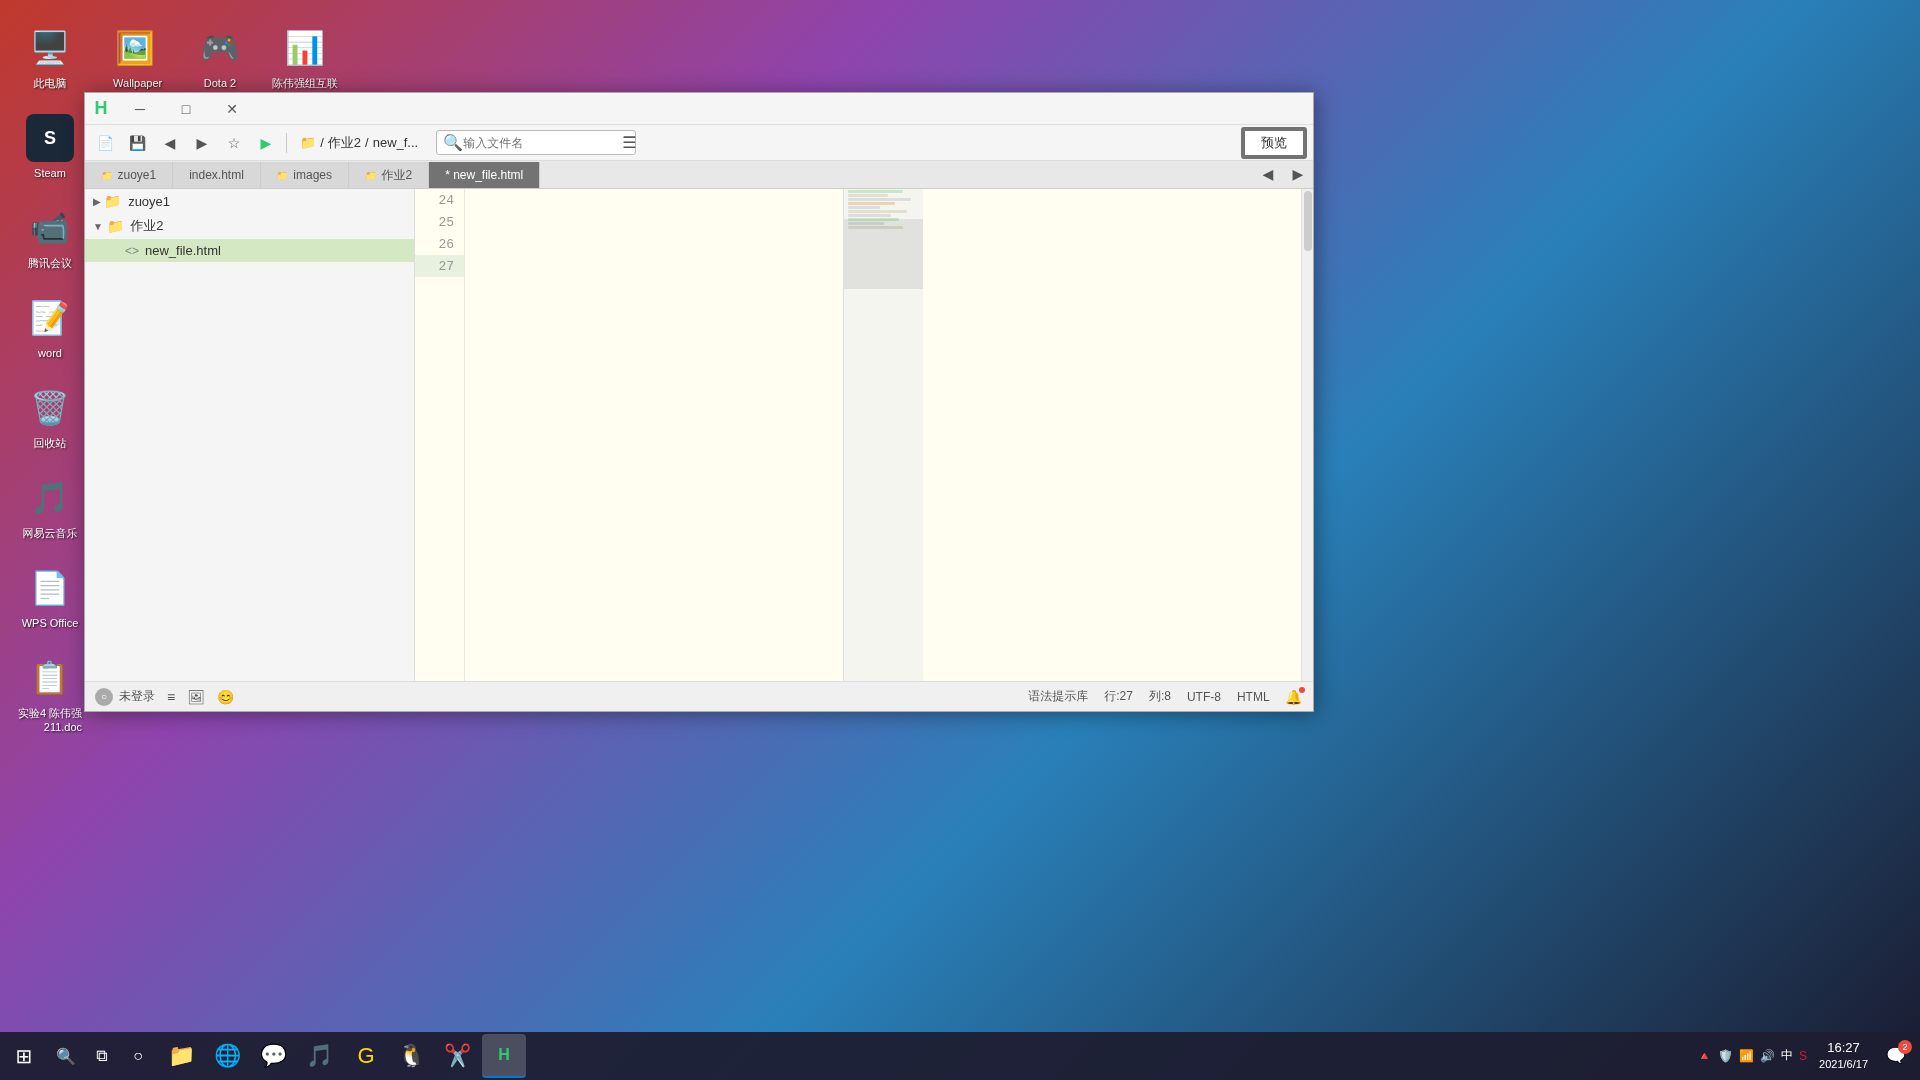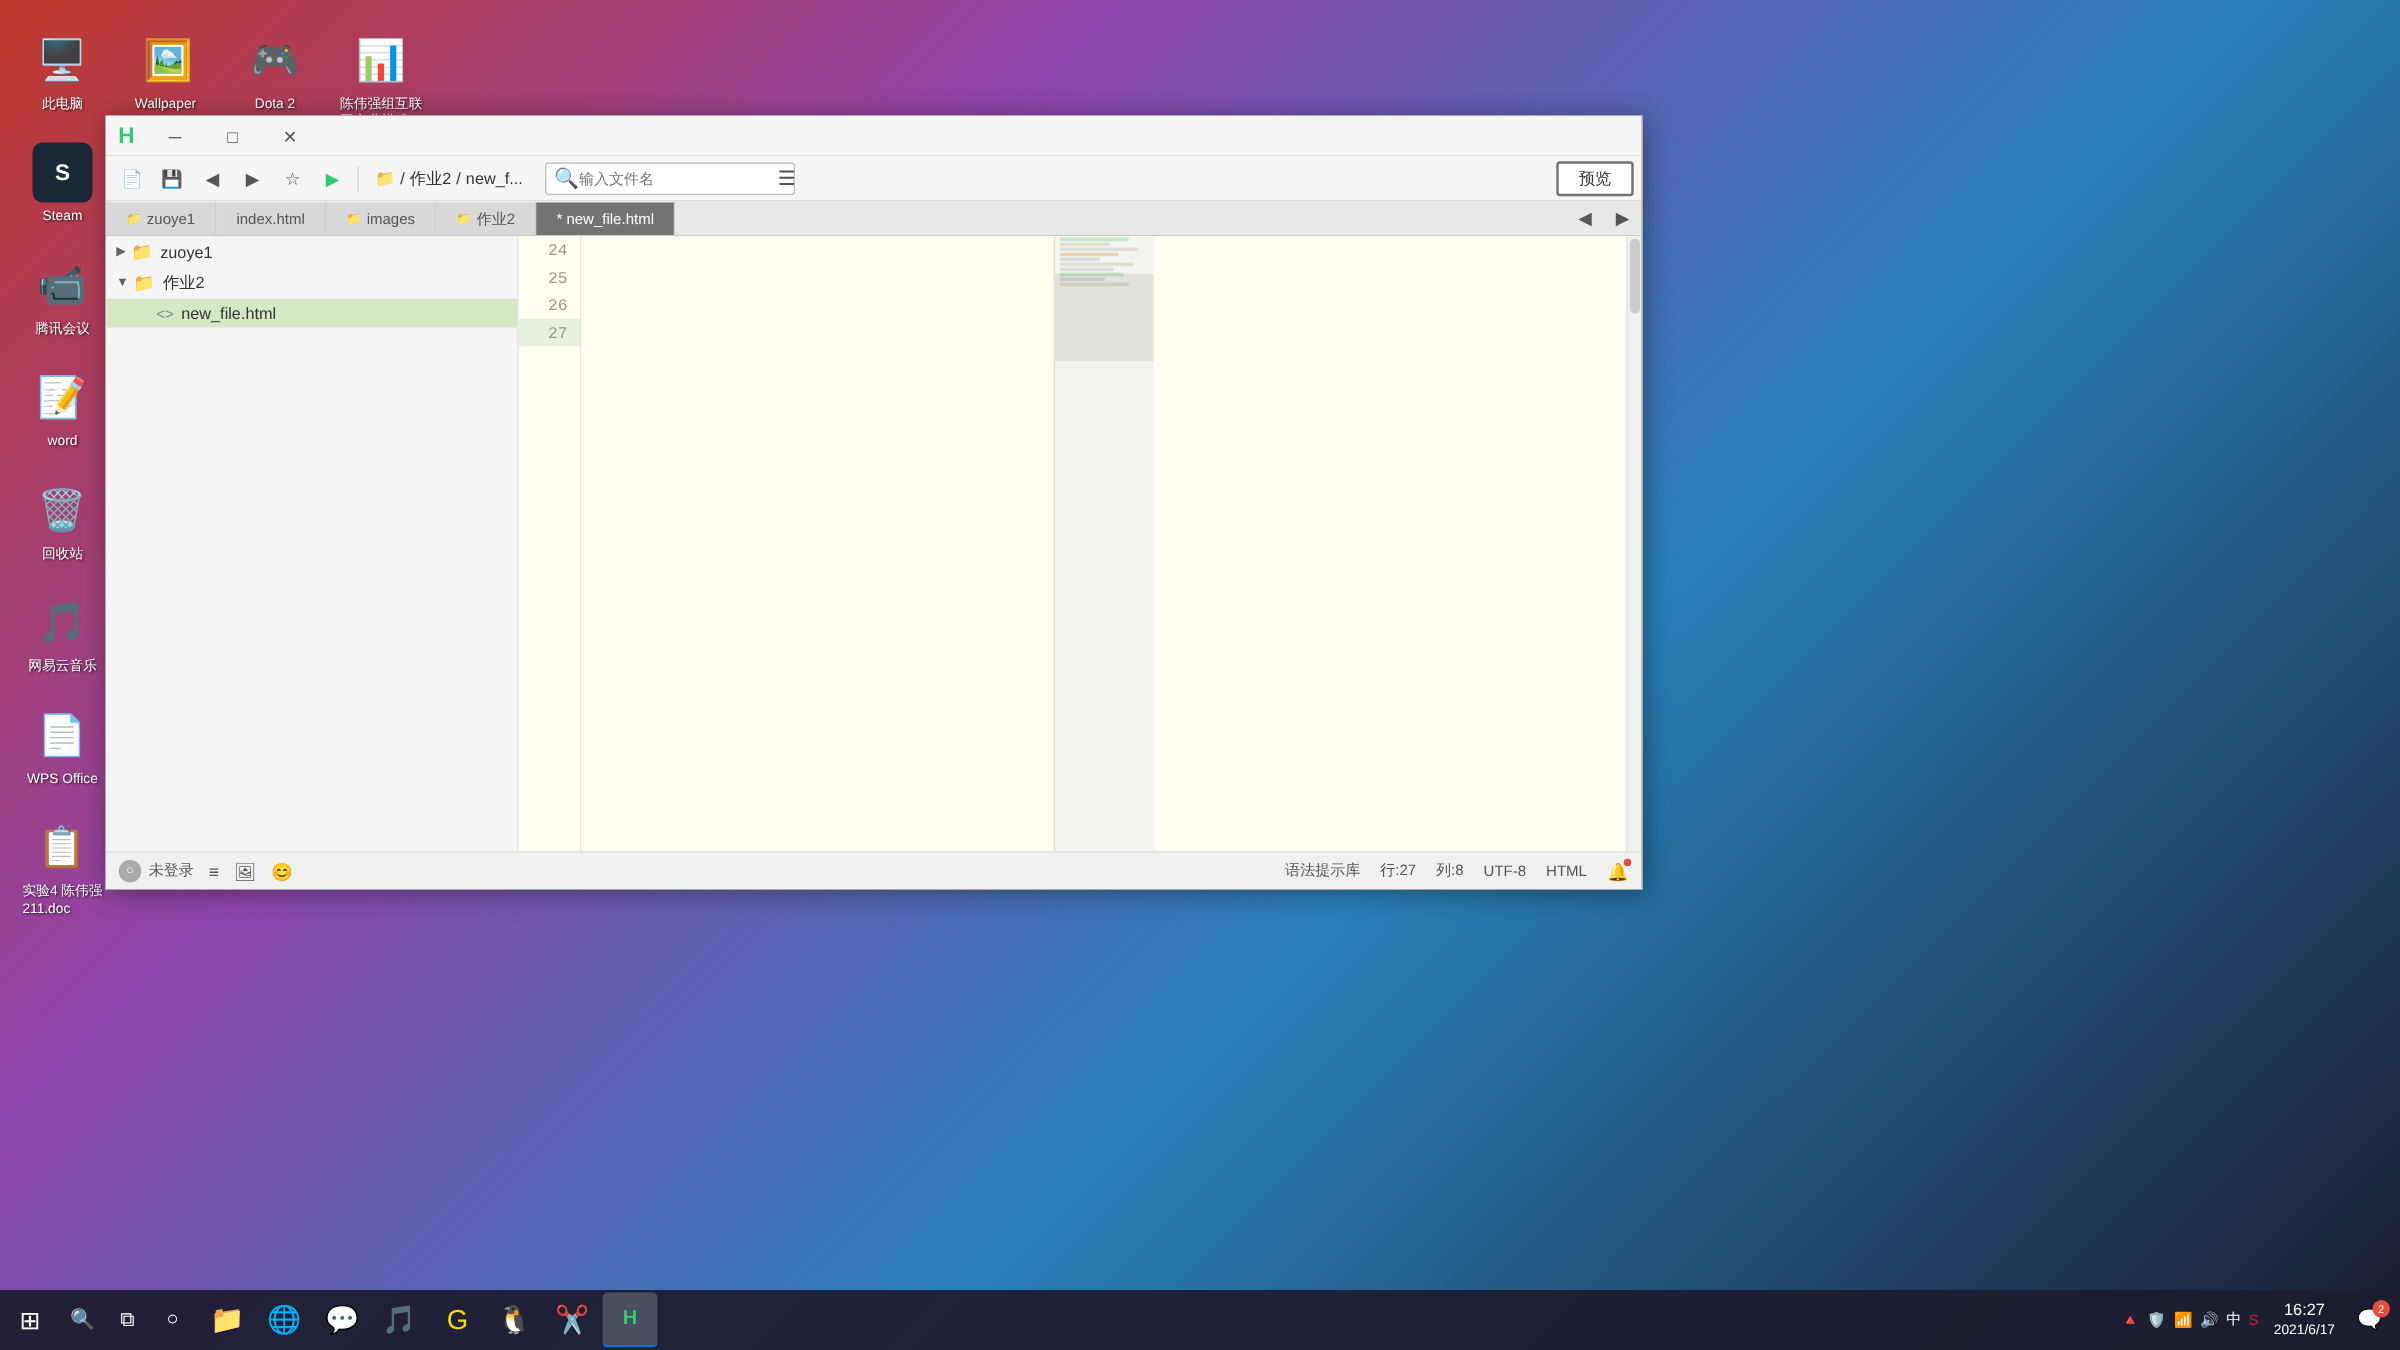--- a/index.html
+++ b/index.html
@@ -35,21 +35,21 @@
       height: 48px;
       margin-bottom: 4px;
       display: flex;
       align-items: center;
       justify-content: center;
       font-size: 32px;
     }
     .desktop-icon .icon-label {
       color: white;
       font-size: 11px;
-      text-align: left;
+      text-align: right;
       text-shadow: 1px 1px 2px rgba(0,0,0,0.8);
       line-height: 1.3;
     }
 
     
     #taskbar {
       position: absolute;
       bottom: 0;
       left: 0;
       width: 100%;
@@ -255,21 +255,21 @@
       background: transparent;
     }
     .toolbar-filter-btn {
       margin-left: 4px;
       color: #555;
       cursor: pointer;
     }
     .toolbar-preview-btn {
       margin-left: auto;
       background: white;
-      border: 2px solid #737373;
+      border: 4px solid #737373;
       border-radius: 3px;
       padding: 3px 16px;
       font-size: 13px;
       cursor: pointer;
       color: #333;
     }
 
     
     #tabs-bar {
       height: 28px;

